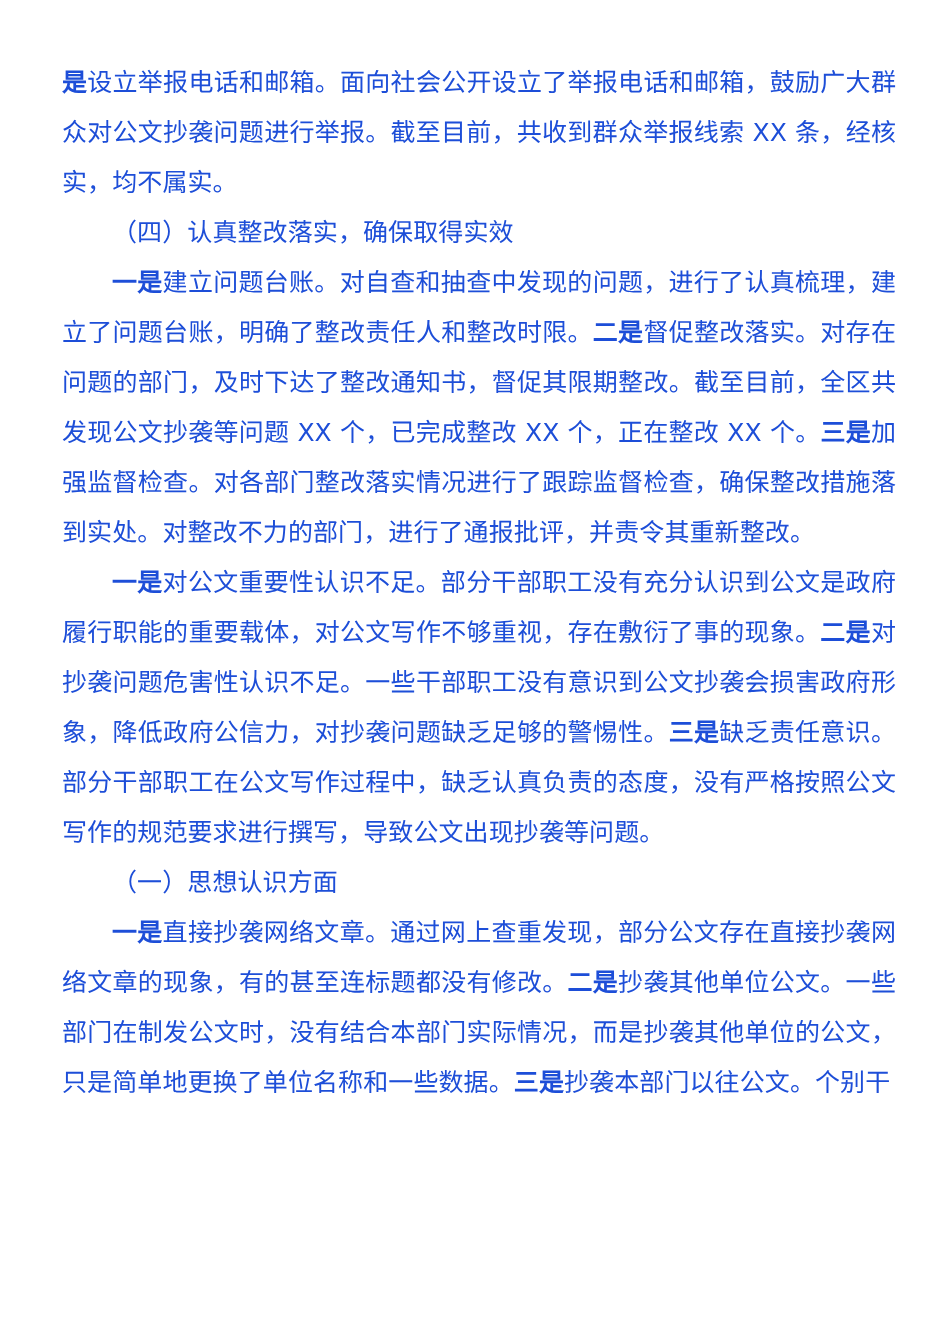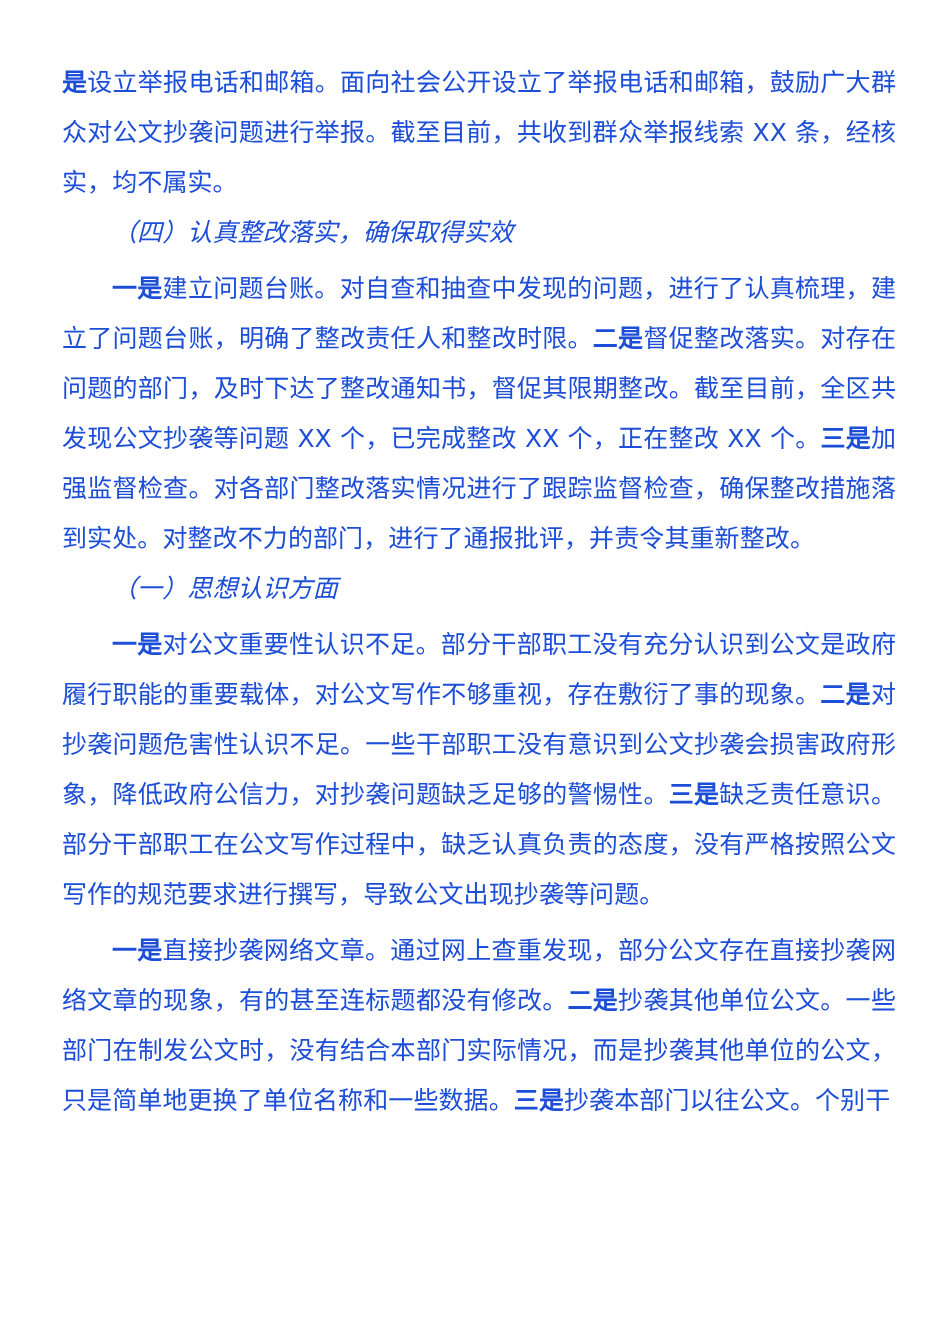--- a/index.html
+++ b/index.html
@@ -37,36 +37,34 @@
     font-weight: 400;
     word-break: break-all;
   }
   
   .para.cont {
     text-indent: 0;
   }
   
   .para.body {
     text-indent: 2em;
-    margin-top: 6px;
   }
   
   .para.heading {
     text-indent: 2em;
-    font-style: italic;
   }
   .b {
     font-weight: 700;
   }
 </style>
 </head>
 <body>
 
 <div class="page" style="width: 950px; height: 1344px; background: rgb(255, 255, 255);">
   <div class="content" id="content">
       <p class="para cont"><span class="b">是</span><span class="">设立举报电话和邮箱。面向社会公开设立了举报电话和邮箱，鼓励广大群众对公文抄袭问题进行举报。截至目前，共收到群众举报线索 XX 条，经核实，均不属实。</span></p>
       <p class="para heading"><span class="">（四）认真整改落实，确保取得实效</span></p>
       <p class="para body"><span class="b">一是</span><span class="">建立问题台账。对自查和抽查中发现的问题，进行了认真梳理，建立了问题台账，明确了整改责任人和整改时限。</span><span class="b">二是</span><span class="">督促整改落实。对存在问题的部门，及时下达了整改通知书，督促其限期整改。截至目前，全区共发现公文抄袭等问题 XX 个，已完成整改 XX 个，正在整改 XX 个。</span><span class="b">三是</span><span class="">加强监督检查。对各部门整改落实情况进行了跟踪监督检查，确保整改措施落到实处。对整改不力的部门，进行了通报批评，并责令其重新整改。</span></p>
+      <p class="para body"><span class="b">一是</span><span class="">对公文重要性认识不足。部分干部职工没有充分认识到公文是政府履行职能的重要载体，对公文写作不够重视，存在敷衍了事的现象。</span><span class="b">二是</span><span class="">对抄袭问题危害性认识不足。一些干部职工没有意识到公文抄袭会损害政府形象，降低政府公信力，对抄袭问题缺乏足够的警惕性。</span><span class="b">三是</span><span class="">缺乏责任意识。部分干部职工在公文写作过程中，缺乏认真负责的态度，没有严格按照公文写作的规范要求进行撰写，导致公文出现抄袭等问题。</span></p>
       <p class="para heading"><span class="">（一）思想认识方面</span></p>
-      <p class="para body"><span class="b">一是</span><span class="">对公文重要性认识不足。部分干部职工没有充分认识到公文是政府履行职能的重要载体，对公文写作不够重视，存在敷衍了事的现象。</span><span class="b">二是</span><span class="">对抄袭问题危害性认识不足。一些干部职工没有意识到公文抄袭会损害政府形象，降低政府公信力，对抄袭问题缺乏足够的警惕性。</span><span class="b">三是</span><span class="">缺乏责任意识。部分干部职工在公文写作过程中，缺乏认真负责的态度，没有严格按照公文写作的规范要求进行撰写，导致公文出现抄袭等问题。</span></p>
       <p class="para body"><span class="b">一是</span><span class="">直接抄袭网络文章。通过网上查重发现，部分公文存在直接抄袭网络文章的现象，有的甚至连标题都没有修改。</span><span class="b">二是</span><span class="">抄袭其他单位公文。一些部门在制发公文时，没有结合本部门实际情况，而是抄袭其他单位的公文，只是简单地更换了单位名称和一些数据。</span><span class="b">三是</span><span class="">抄袭本部门以往公文。个别干</span></p>
     </div>
 </div>
 
 </body></html>

